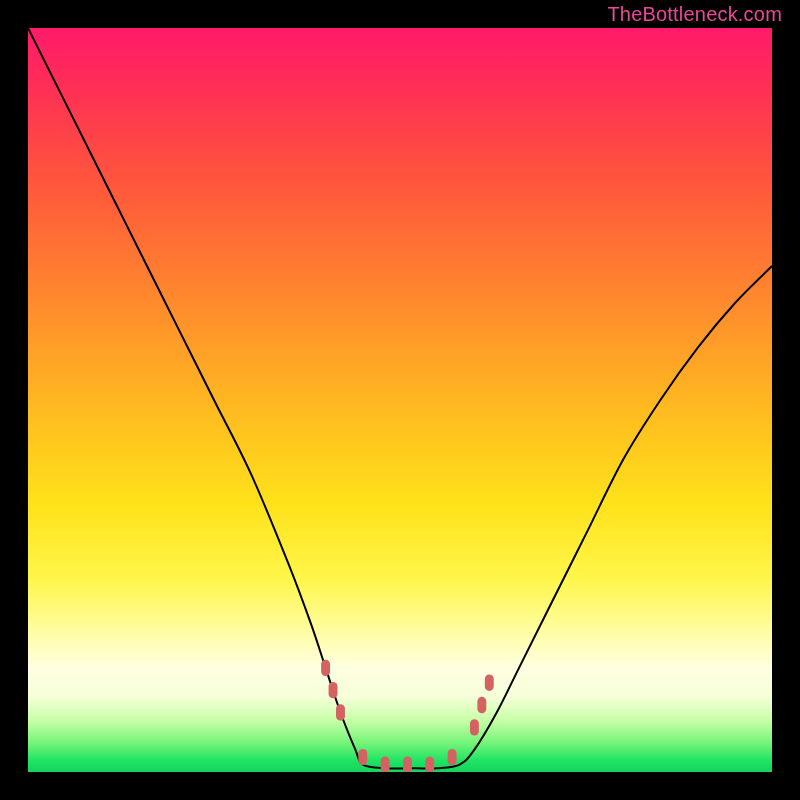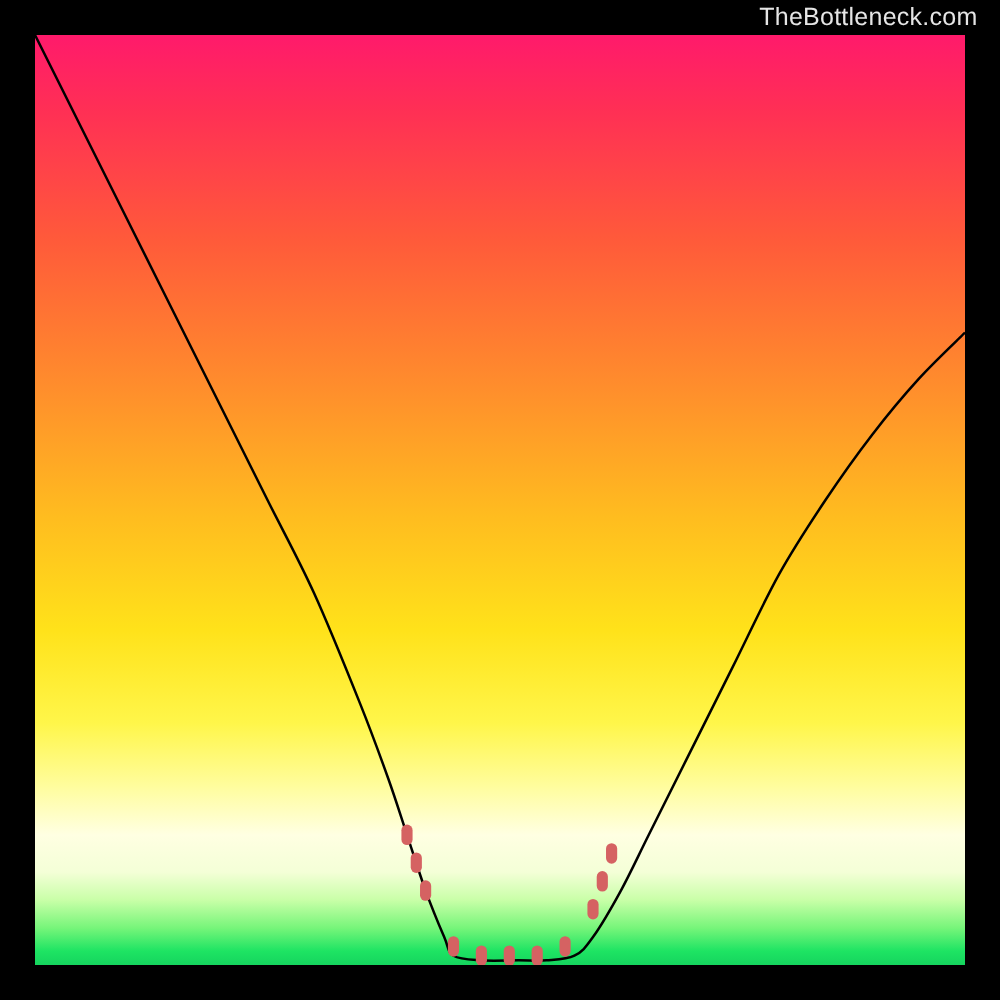--- a/index.html
+++ b/index.html
@@ -62,21 +62,21 @@
   }
   .curve-layer svg {
     width: 100%;
     height: 100%;
     display: block;
   }
   .attribution {
     position: absolute;
     top: 3px;
     right: 18px;
-    color: #e5e5e5;
+    color: #ec4899;
     font-size: 20px;
     letter-spacing: 0.2px;
     font-weight: 500;
   }
 </style>
 </head>
 <body>
 
 <div class="frame">
 

